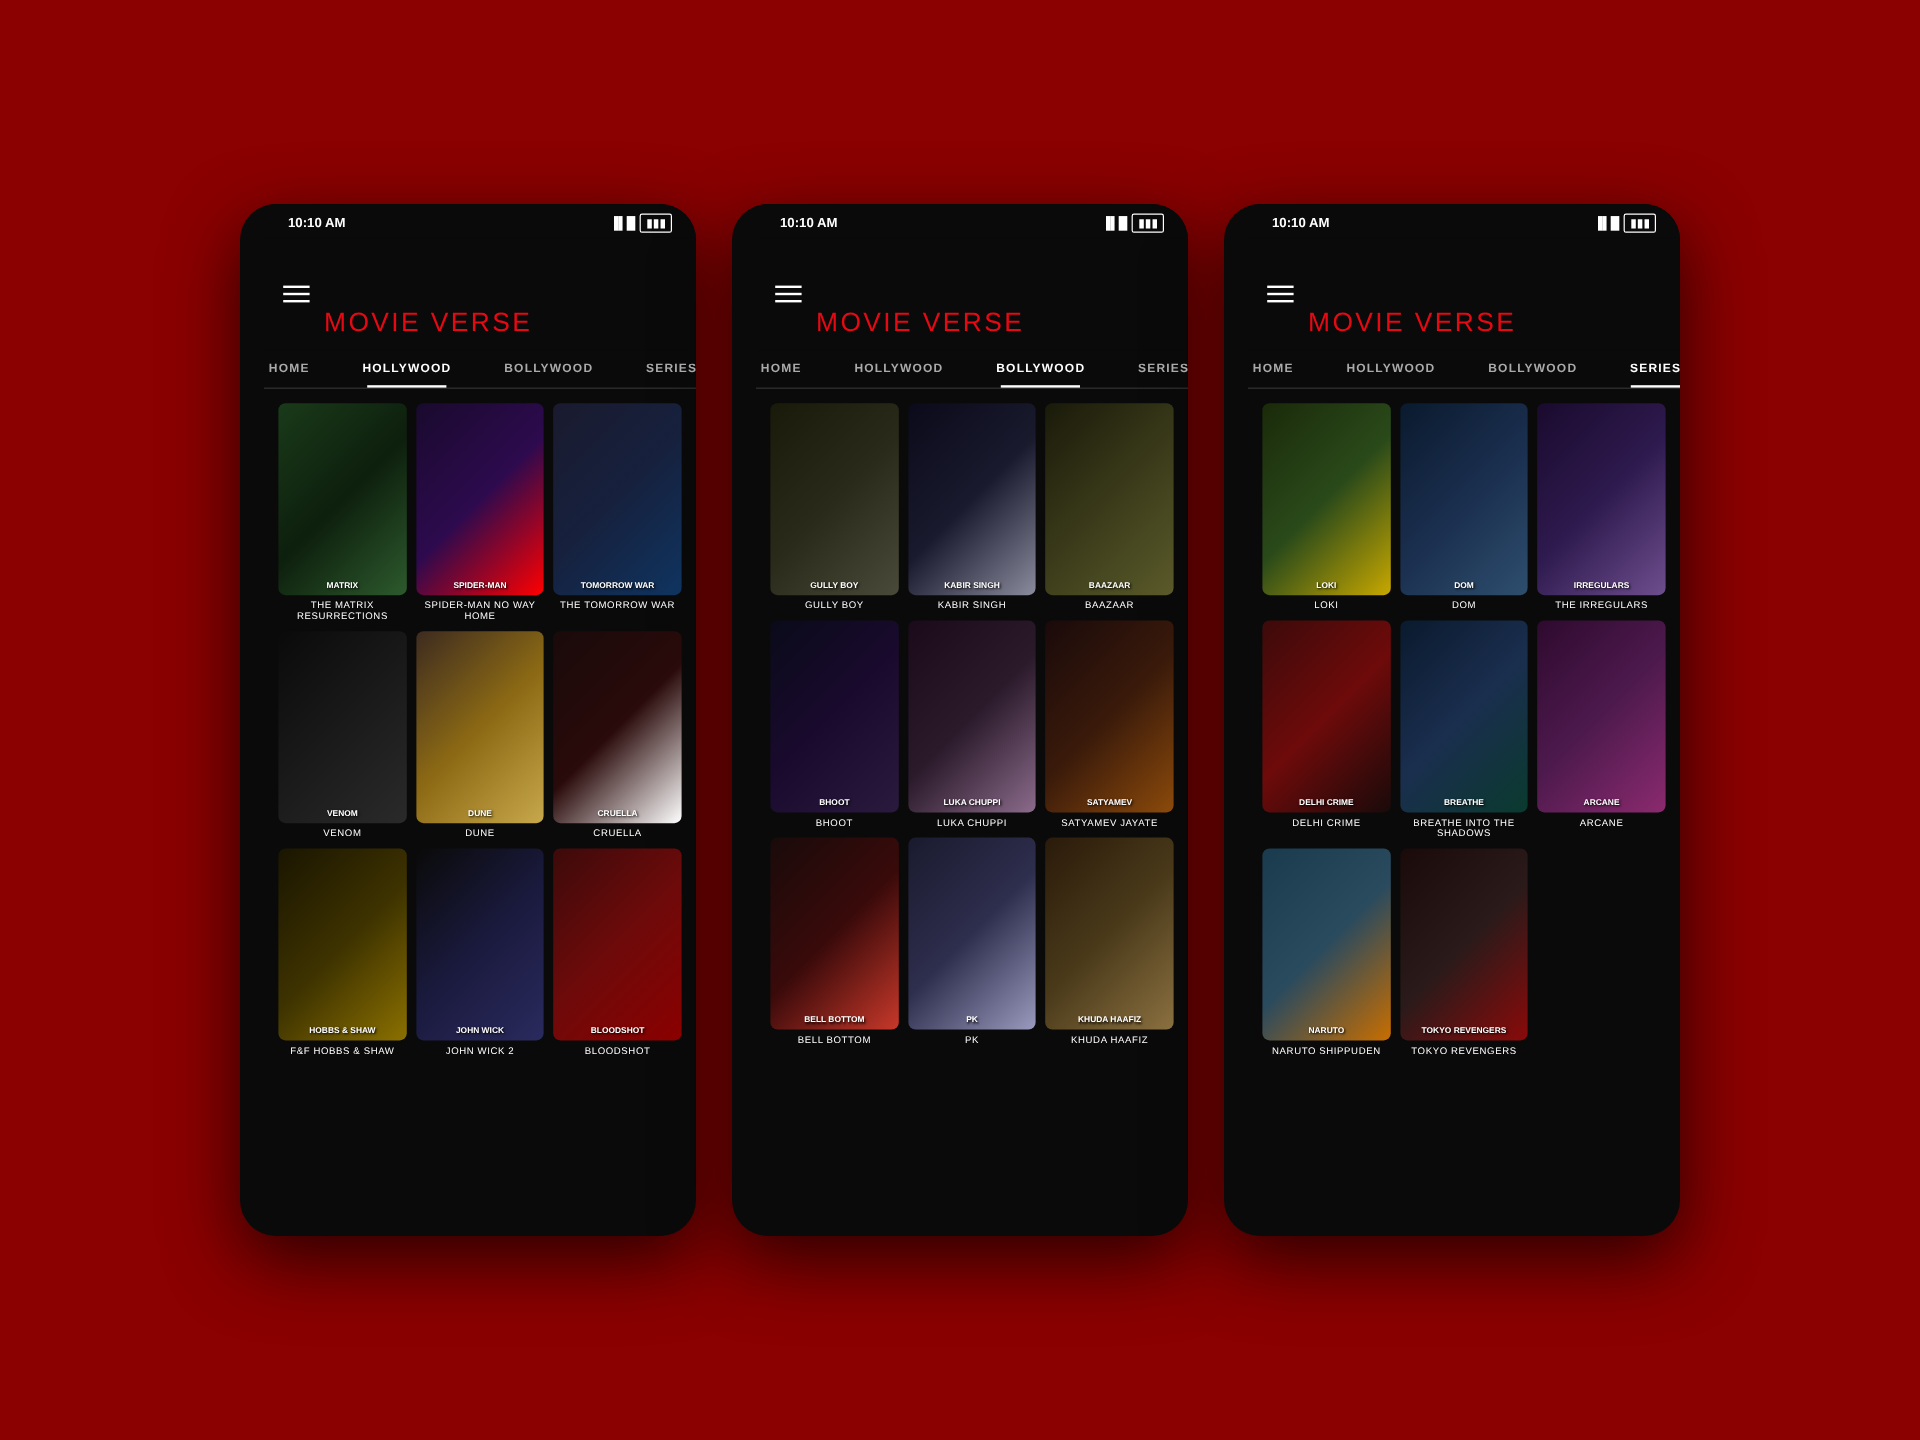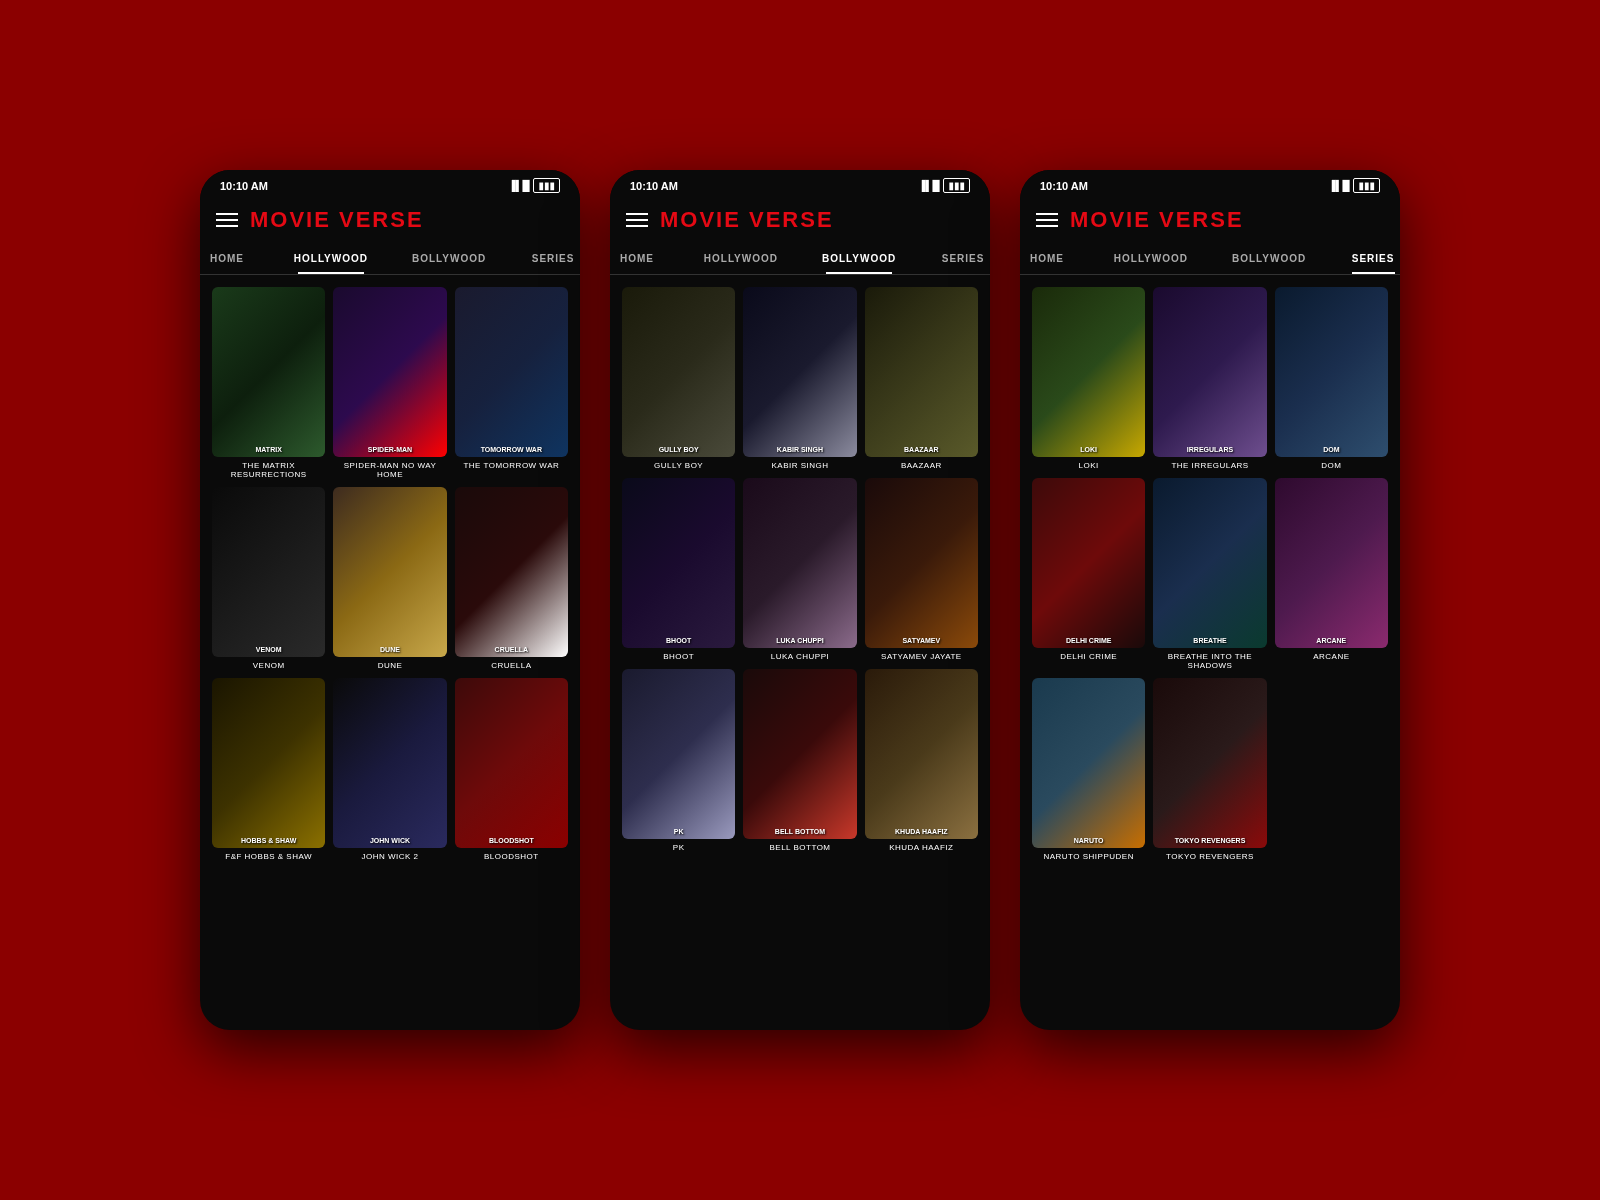--- a/index.html
+++ b/index.html
@@ -21,20 +21,21 @@
     }
     .phone {
       width: 380px;
       height: 860px;
       background: #0a0a0a;
       border-radius: 30px;
       overflow: hidden;
       box-shadow: 0 20px 60px rgba(0,0,0,0.7);
       display: flex;
       flex-direction: column;
+      padding-left: 20px;
     }
     .status-bar {
       display: flex;
       justify-content: space-between;
       align-items: center;
       padding: 8px 20px 4px;
       background: #0a0a0a;
     }
     .status-time {
       color: white;
@@ -73,22 +74,23 @@
     }
     .hamburger span {
       display: block;
       width: 22px;
       height: 2px;
       background: white;
     }
     .app-title {
       color: #E50914;
       font-size: 22px;
-      font-weight: 700;
+      font-weight: 400;
       letter-spacing: 2px;
+      margin-top: 48px;
     }
     .nav-tabs {
       display: flex;
       border-bottom: 1px solid #333;
       background: #0a0a0a;
       gap: 36px;
     }
     .nav-tab {
       flex: 1;
       text-align: center;
@@ -331,30 +333,30 @@
           </div>
           <div class="movie-title">LUKA CHUPPI</div>
         </div>
         <div class="movie-item">
           <div class="movie-poster poster-satyamev">
             <span class="poster-label">SATYAMEV</span>
           </div>
           <div class="movie-title">SATYAMEV JAYATE</div>
         </div>
         <div class="movie-item">
+          <div class="movie-poster poster-bellbottom">
+            <span class="poster-label">BELL BOTTOM</span>
+          </div>
+          <div class="movie-title">BELL BOTTOM</div>
+        </div>
+        <div class="movie-item">
           <div class="movie-poster poster-pk">
             <span class="poster-label">PK</span>
           </div>
           <div class="movie-title">PK</div>
-        </div>
-        <div class="movie-item">
-          <div class="movie-poster poster-bellbottom">
-            <span class="poster-label">BELL BOTTOM</span>
-          </div>
-          <div class="movie-title">BELL BOTTOM</div>
         </div>
         <div class="movie-item">
           <div class="movie-poster poster-khuda">
             <span class="poster-label">KHUDA HAAFIZ</span>
           </div>
           <div class="movie-title">KHUDA HAAFIZ</div>
         </div>
       </div>
     </div>
     <div class="phone">
@@ -380,32 +382,32 @@
         <div class="nav-tab active">SERIES</div>
       </div>
       <div class="movies-grid">
         <div class="movie-item">
           <div class="movie-poster poster-loki">
             <span class="poster-label">LOKI</span>
           </div>
           <div class="movie-title">LOKI</div>
         </div>
         <div class="movie-item">
+          <div class="movie-poster poster-dom">
+            <span class="poster-label">DOM</span>
+          </div>
+          <div class="movie-title">DOM</div>
+        </div>
+        <div class="movie-item">
           <div class="movie-poster poster-irregulars">
             <span class="poster-label">IRREGULARS</span>
           </div>
           <div class="movie-title">THE IRREGULARS</div>
         </div>
         <div class="movie-item">
-          <div class="movie-poster poster-dom">
-            <span class="poster-label">DOM</span>
-          </div>
-          <div class="movie-title">DOM</div>
-        </div>
-        <div class="movie-item">
           <div class="movie-poster poster-delhicrime">
             <span class="poster-label">DELHI CRIME</span>
           </div>
           <div class="movie-title">DELHI CRIME</div>
         </div>
         <div class="movie-item">
           <div class="movie-poster poster-breathe">
             <span class="poster-label">BREATHE</span>
           </div>
           <div class="movie-title">BREATHE INTO THE SHADOWS</div>

